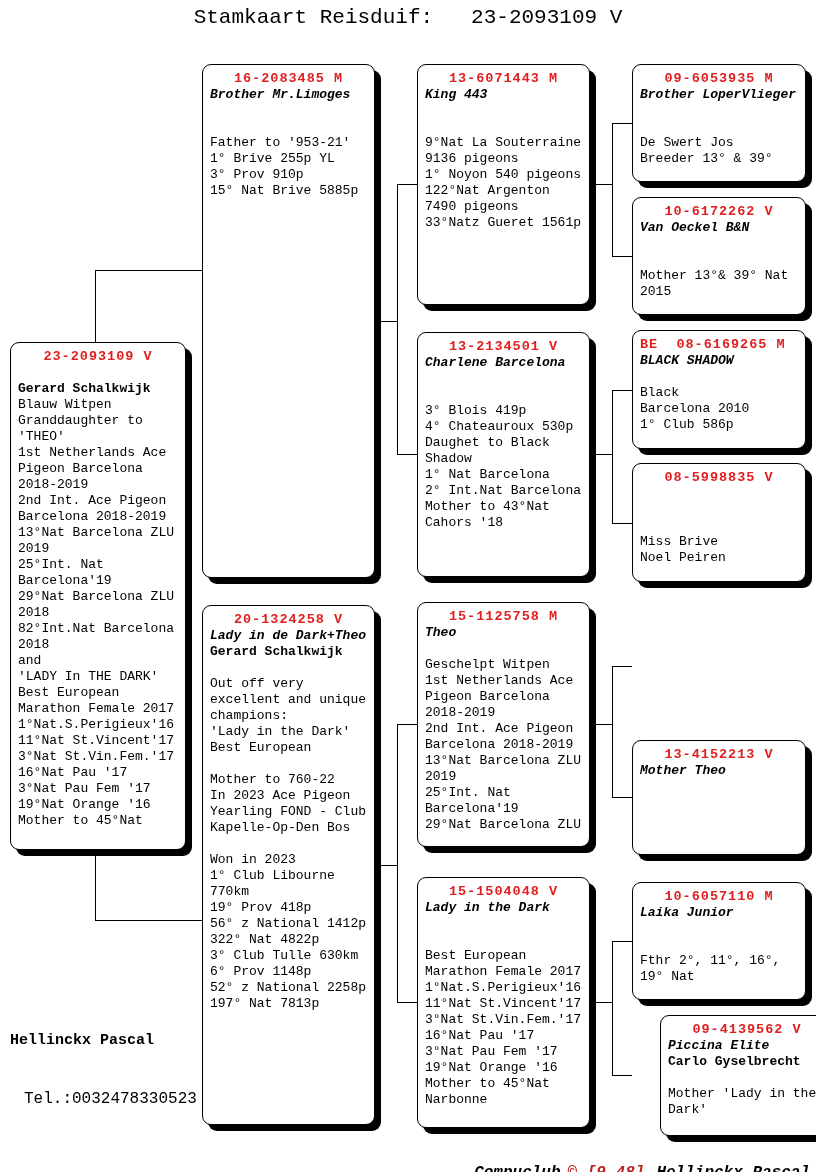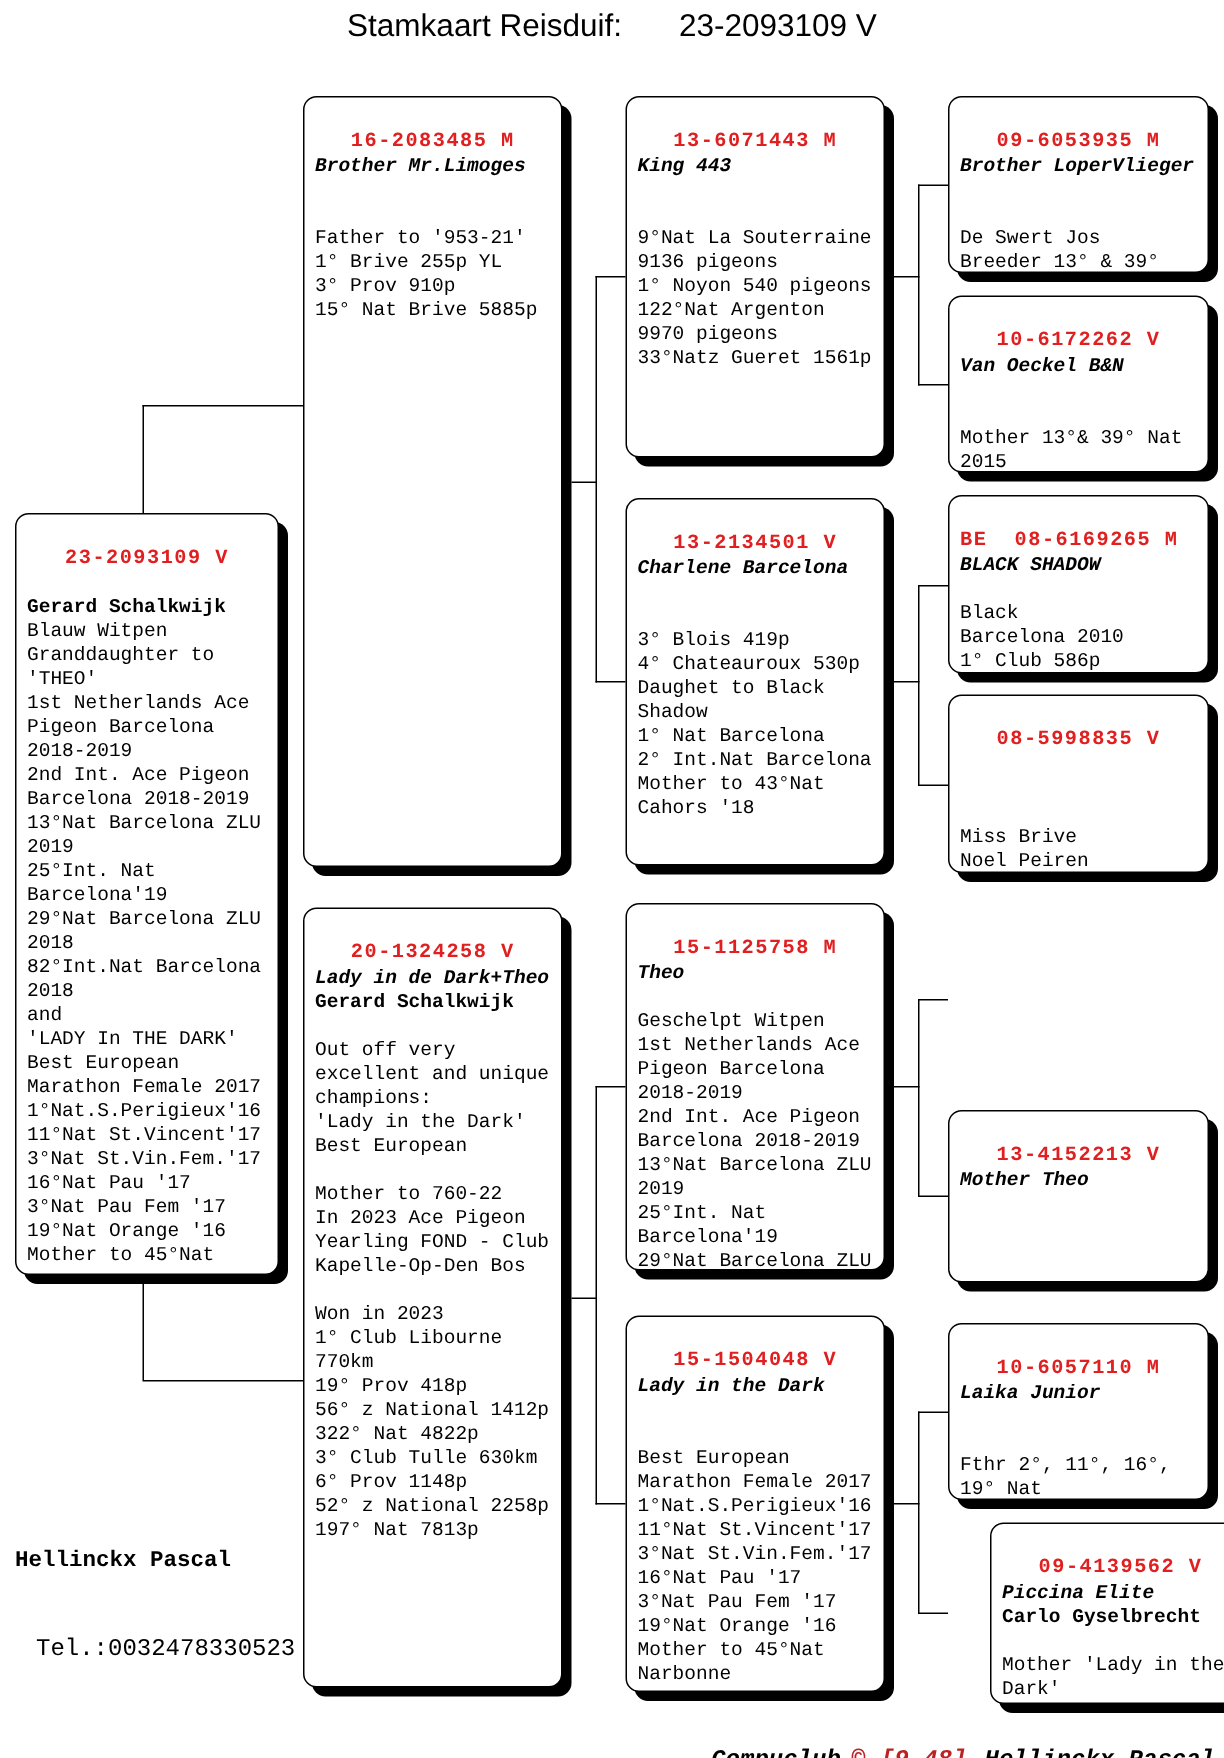--- a/index.html
+++ b/index.html
@@ -1,22 +1,22 @@
 <!DOCTYPE html>
 <html style="--red: #e02020;"><head>
 <meta charset="utf-8">
 <style>
   html,body{margin:0;padding:0;background:#fff;}
   .page{position:relative;width:816px;height:1172px;background:#fff;overflow:hidden;
         font-family:"Liberation Mono","DejaVu Sans Mono",monospace;color:#000;}
   .title{position:absolute;top:6px;left:0;width:100%;text-align:center;
-         font-family:Liberation Sans, sans-serif;font-size:21px;color:#000;}
+         font-family:Liberation Mono, monospace;font-size:21px;color:#000;}
   .title .ring{margin-left:38px;}
   .pbox{position:absolute;background:#fff;border:1px solid #000;border-radius:9px;
-        box-shadow:6px 6px 0 0 #000;padding:22px 7px;box-sizing:border-box;
+        box-shadow:6px 6px 0 0 #000;padding:6px 7px;box-sizing:border-box;
         font-size:13px;line-height:16px;overflow:hidden;}
   .hdr{text-align:center;color:var(--red,#e02020);font-weight:bold;font-size:13.5px;
        letter-spacing:1px;line-height:16px;white-space:pre;}
   .bx-fmf .hdr{text-align:left;}
   .ln{white-space:pre;height:16px;}
   .ln.b{font-weight:bold;}
   .ln.bi{font-weight:bold;font-style:italic;}
   .hl,.vl{position:absolute;background:#000;}
   .hl{height:1px;}
   .vl{width:1px;}
@@ -164,21 +164,21 @@
   <div class="pbox bx-ff">
     <div class="hdr">13-6071443 M</div>
     <div class="body">
         <div class="ln bi">King 443</div>
         <div class="ln">&nbsp;</div>
         <div class="ln">&nbsp;</div>
         <div class="ln">9°Nat La Souterraine</div>
         <div class="ln">9136 pigeons</div>
         <div class="ln">1° Noyon 540 pigeons</div>
         <div class="ln">122°Nat Argenton</div>
-        <div class="ln">9970 pigeons</div>
+        <div class="ln">7490 pigeons</div>
         <div class="ln">33°Natz Gueret 1561p</div>
       </div>
   </div>
   <div class="pbox bx-fm">
     <div class="hdr">13-2134501 V</div>
     <div class="body">
         <div class="ln bi">Charlene Barcelona</div>
         <div class="ln">&nbsp;</div>
         <div class="ln">&nbsp;</div>
         <div class="ln">3° Blois 419p</div>

